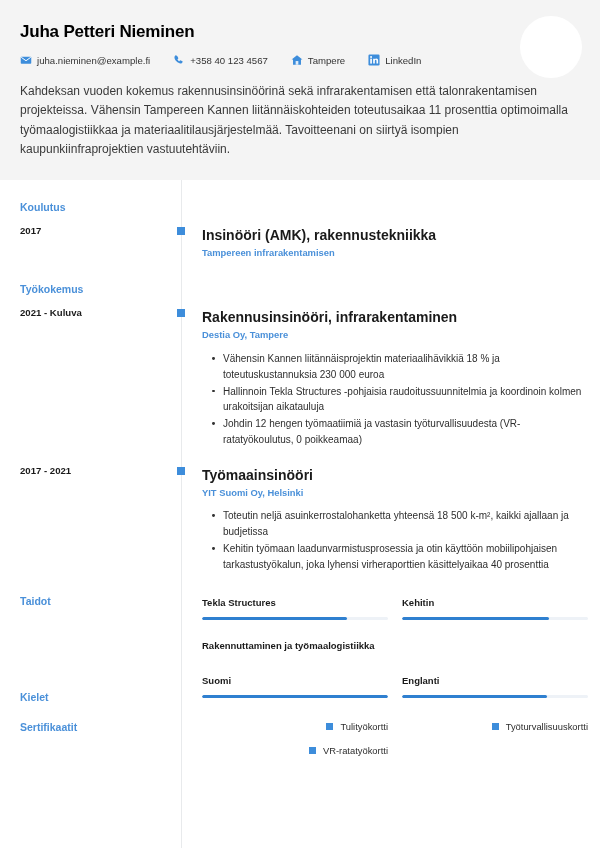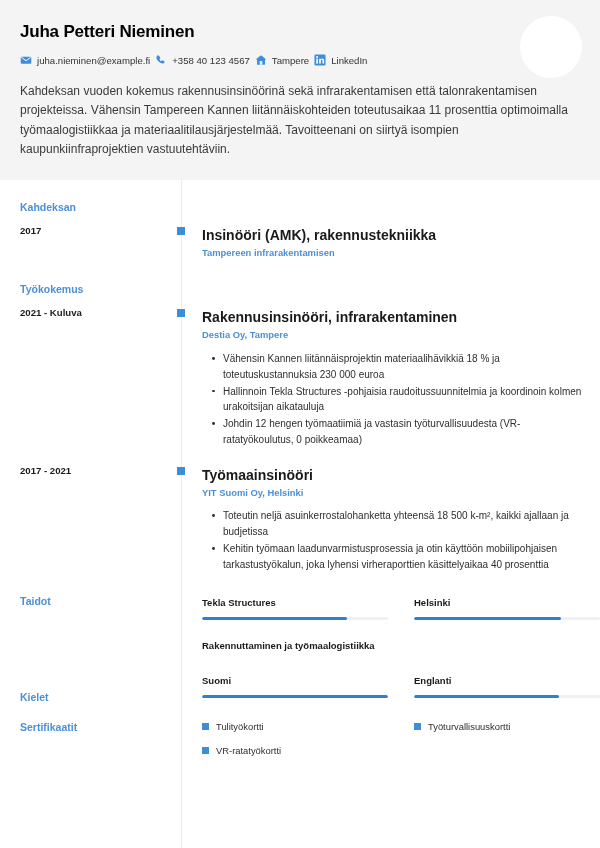--- a/index.html
+++ b/index.html
@@ -46,21 +46,21 @@
   .contact-row {
     display: flex;
     align-items: center;
     flex-wrap: wrap;
     gap: 0px;
     margin-bottom: 16px;
   }
   .contact-item {
     display: flex;
     align-items: center;
-    margin-right: 5px;
+    margin-right: 23px;
     font-size: 9.6px;
     color: #333333;
     line-height: 1;
     white-space: nowrap;
   }
   .contact-item .ico {
     display: inline-flex;
     align-items: center;
     justify-content: center;
     width: 12px;
@@ -185,21 +185,21 @@
     top: 6px;
     width: 2.8px;
     height: 2.8px;
     border-radius: 50%;
     background: #333333;
   }
 
   
   .grid2 {
     display: flex;
-    gap: 12px;
+    gap: 0;
   }
   .grid2 .cell {
     width: 186px;
     flex: 0 0 186px;
   }
   .grid2 .cell + .cell { margin-left: 14px; }
 
   .skill-name {
     font-size: 9.5px;
     font-weight: bold;
@@ -223,20 +223,21 @@
   }
   .bar.no-track { background: transparent; }
 
   .cert-item {
     display: flex;
     align-items: center;
     font-size: 9.4px;
     color: #2e2e2e;
     line-height: 1;
     margin-bottom: 14px;
+    justify-content: flex-end;
   }
   .cert-item .sq {
     width: 7px;
     height: 7px;
     background: #3d8ddb;
     margin-right: 7px;
     flex: 0 0 auto;
   }
 </style>
 </head>
@@ -296,21 +297,21 @@
     <p class="summary">Kahdeksan vuoden kokemus rakennusinsinöörinä sekä infrarakentamisen että talonrakentamisen projekteissa. Vähensin Tampereen Kannen liitännäiskohteiden toteutusaikaa 11 prosenttia optimoimalla työmaalogistiikkaa ja materiaalitilausjärjestelmää. Tavoitteenani on siirtyä isompien kaupunkiinfraprojektien vastuutehtäviin.</p>
 
     <div class="avatar"></div>
   </div>
 
   <div class="body-area">
     <div class="rail"></div>
 
     <div class="section" style="padding-top:22px;">
       <div class="col-left">
-        <div class="section-title">Kahdeksan</div>
+        <div class="section-title">Koulutus</div>
       </div>
       <div class="col-right"></div>
     </div>
 
     <div class="section" style="padding-top:14px;">
       <div class="col-left">
         <div class="date-text">2017</div>
       </div>
       <div class="col-right">
         <div class="marker" style="top:1px;"></div>
@@ -363,21 +364,21 @@
       </div>
       <div class="col-right">
         <div class="grid2">
           <div class="cell">
             <div class="skill-name">Tekla Structures</div>
             <div class="bar">
               <span style="width: 78%;"></span>
             </div>
           </div>
           <div class="cell">
-            <div class="skill-name">Helsinki</div>
+            <div class="skill-name">Kehitin</div>
             <div class="bar">
               <span style="width: 79%;"></span>
             </div>
           </div>
         </div>
 
         <div class="grid2" style="margin-top:19px;justify-content:center;">
           <div class="cell">
             <div class="skill-name">Rakennuttaminen ja työmaalogistiikka</div>
             <div class="bar no-track">

